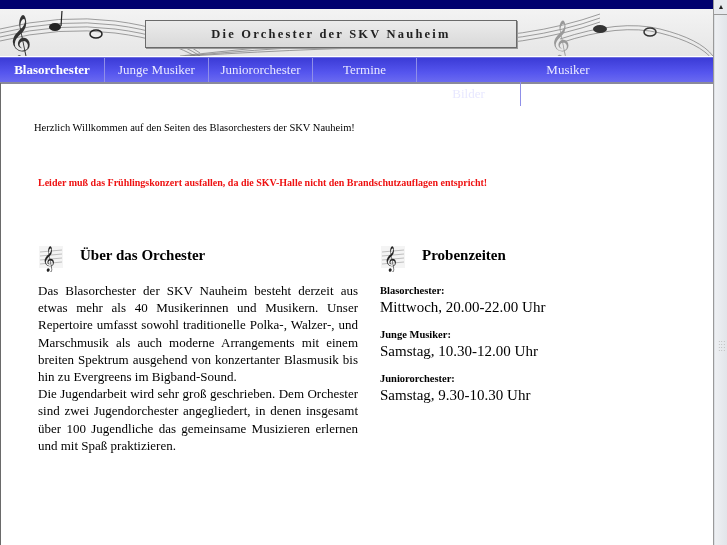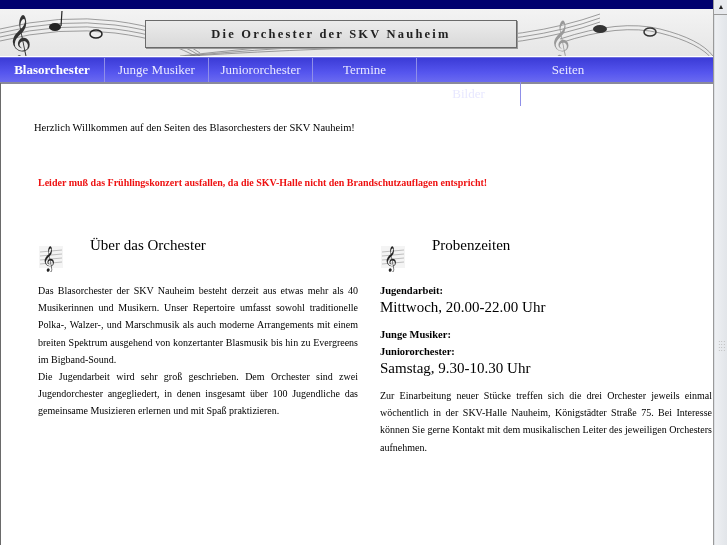--- a/index.html
+++ b/index.html
@@ -42,22 +42,22 @@
   .leftline { position:absolute; left:0; top:83px; width:1px; height:462px; background:#6a6a6a; }
 
   .welcome { position:absolute; left:34px; top:122px; font-size:10.5px; }
   .alert { position:absolute; left:38px; top:173px; width:640px; color:#ee1111; font-weight:bold; font-size:10px; line-height:19px; }
 
   .col { position:absolute; top:240px; width:335px; }
   .col.left { left:38px; width:320px; }
   .col.right { left:380px; width:332px; }
   .col-head { display:flex; align-items:flex-end; height:32px; margin-bottom:10px; }
   .col-head svg { margin-right:8px; }
-  .col-head h2 { margin:18px; font-size:15px; font-weight:normal; line-height:18px; }
-  .body-text { font-size:10px; line-height:17.2px; text-align:justify; margin:0; }
+  .col-head h2 { margin:8px; font-size:15px; font-weight:bold; line-height:18px; }
+  .body-text { font-size:13px; line-height:17.2px; text-align:justify; margin:0; }
   .label { font-weight:bold; font-size:10.5px; line-height:17px; margin:0; }
   .val { font-size:15px; line-height:17px; margin:0 0 10px 0; }
 
   .scrollbar { position:absolute; left:713px; top:0; width:14px; height:545px; background:#dcdfe3; border-left:1px solid #9a9a9a; }
   .scroll-up { position:absolute; left:0; top:0; width:14px; height:14px; background:#e8eaee; border-bottom:1px solid #999; display:flex; align-items:center; justify-content:center; font-size:7px; color:#222; }
   .scroll-thumb { position:absolute; left:1px; top:15px; width:12px; height:530px; background:linear-gradient(90deg,#eef0f3,#e2e5e9); }
   .grip { position:absolute; left:3px; top:325px; width:8px; height:12px;
     background-image:radial-gradient(#b8b8b8 0.6px, transparent 0.8px); background-size:2.5px 3px; }
 </style>
 </head>
@@ -88,21 +88,21 @@
   </svg>
   <div class="title-box">Die Orchester der SKV Nauheim</div>
 </div>
 
 <div class="nav" id="nav">
     <div class="nav-item active" style="width: 104px;">Blasorchester</div>
     <div class="nav-item" style="width: 103px;">Junge Musiker</div>
     <div class="nav-item" style="width: 103px;">Juniororchester</div>
     <div class="nav-item" style="width: 103px;">Termine</div>
     <div class="nav-item" style="width: 103px; margin-top: 24px;">Bilder</div>
-    <div class="nav-item" style="width: 94px;">Seiten</div>
+    <div class="nav-item" style="width: 94px;">Musiker</div>
   </div>
 
 <div class="leftline"></div>
 
 <div class="welcome">Herzlich Willkommen auf den Seiten des Blasorchesters der SKV Nauheim!</div>
 <div class="alert">Leider muß das Frühlingskonzert ausfallen, da die SKV-Halle nicht den Brandschutzauflagen entspricht!</div>
 
 <div class="col left">
   <div class="col-head">
     <svg width="26" height="30" viewBox="0 0 26 30">
@@ -128,26 +128,26 @@
       <g stroke="#999" stroke-width="0.6">
           <line x1="2" y1="10" x2="24" y2="8"></line>
           <line x1="2" y1="14" x2="24" y2="12"></line>
           <line x1="2" y1="18" x2="24" y2="16"></line>
           <line x1="2" y1="22" x2="24" y2="20"></line>
         </g>
       <text x="4" y="24" font-size="22" fill="#222" font-family="DejaVu Serif, serif">𝄞</text>
     </svg>
     <h2>Probenzeiten</h2>
   </div>
-  <p class="label">Jugendarbeit:</p>
+  <p class="label">Blasorchester:</p>
   <p class="val">Mittwoch, 20.00-22.00 Uhr</p>
   <p class="label">Junge Musiker:</p>
+  <p class="val">Samstag, 10.30-12.00 Uhr</p>
   <p class="label">Juniororchester:</p>
   <p class="val">Samstag, 9.30-10.30 Uhr</p>
-  <p class="body-text">Zur Einarbeitung neuer Stücke treffen sich die drei Orchester jeweils einmal wöchentlich in der SKV-Halle Nauheim, Königstädter Straße 75. Bei Interesse können Sie gerne Kontakt mit dem musikalischen Leiter des jeweiligen Orchesters aufnehmen.</p>
 </div>
 
 <div class="scrollbar">
   <div class="scroll-up">▲</div>
   <div class="scroll-thumb">
     <div class="grip"></div>
   </div>
 </div>
 
 </body></html>

